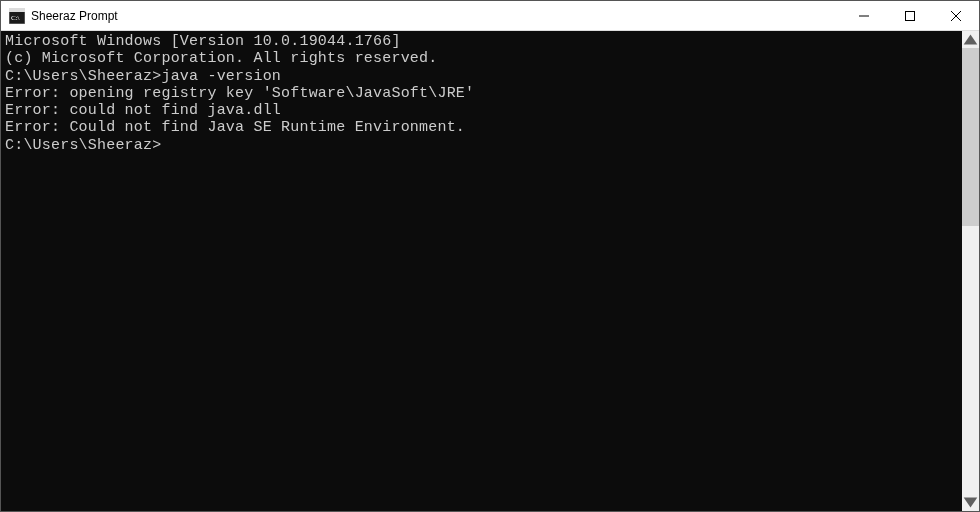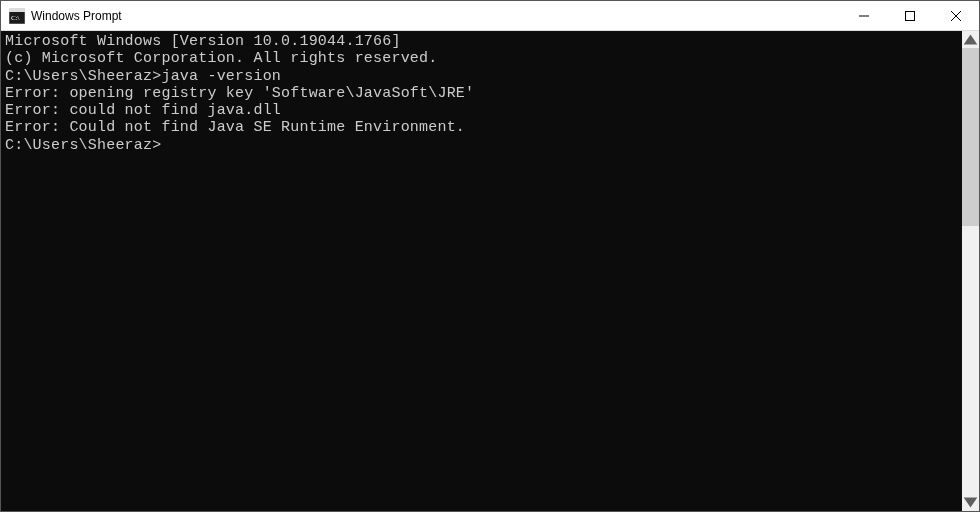--- a/index.html
+++ b/index.html
@@ -115,21 +115,21 @@
 
 <div class="window">
   <div class="titlebar">
     <div class="titlebar-icon">
       <svg viewBox="0 0 16 16">
         <rect x="0" y="0" width="16" height="16" fill="#1b1b1b" stroke="#888" stroke-width="1"></rect>
         <rect x="0" y="0" width="16" height="4" fill="#dcdcdc"></rect>
         <text x="2" y="12" font-size="7" fill="#fff" font-family="Consolas">C:\</text>
       </svg>
     </div>
-    <div class="titlebar-title">Windows Prompt</div>
+    <div class="titlebar-title">Sheeraz Prompt</div>
     <div class="window-controls">
       <div class="win-btn">
         <svg viewBox="0 0 10 10">
             <line x1="0" y1="5" x2="10" y2="5" stroke="#000" stroke-width="1"></line>
           </svg>
       </div>
       <div class="win-btn">
         <svg viewBox="0 0 10 10">
             <rect x="0.5" y="0.5" width="9" height="9" fill="none" stroke="#000" stroke-width="1"></rect>
           </svg>

